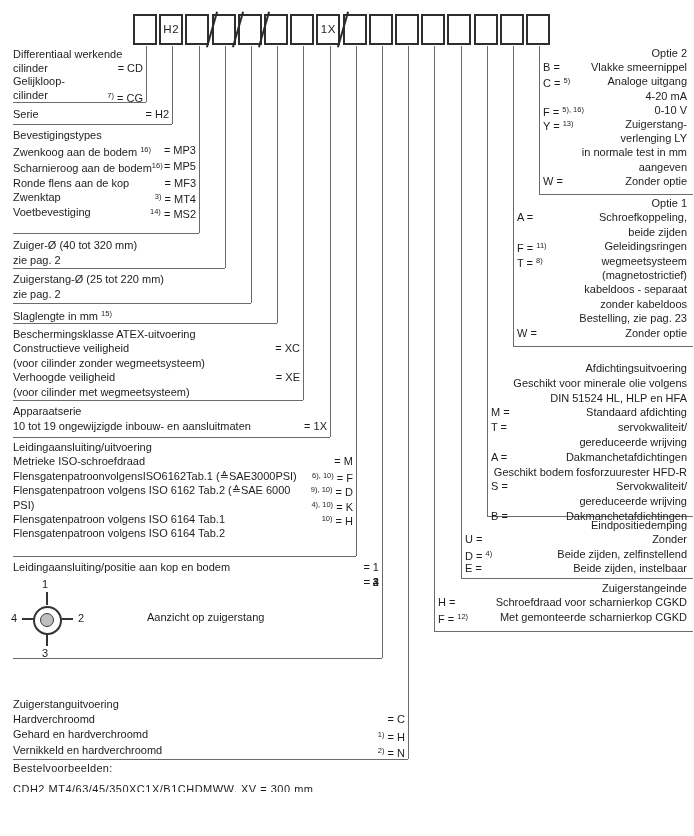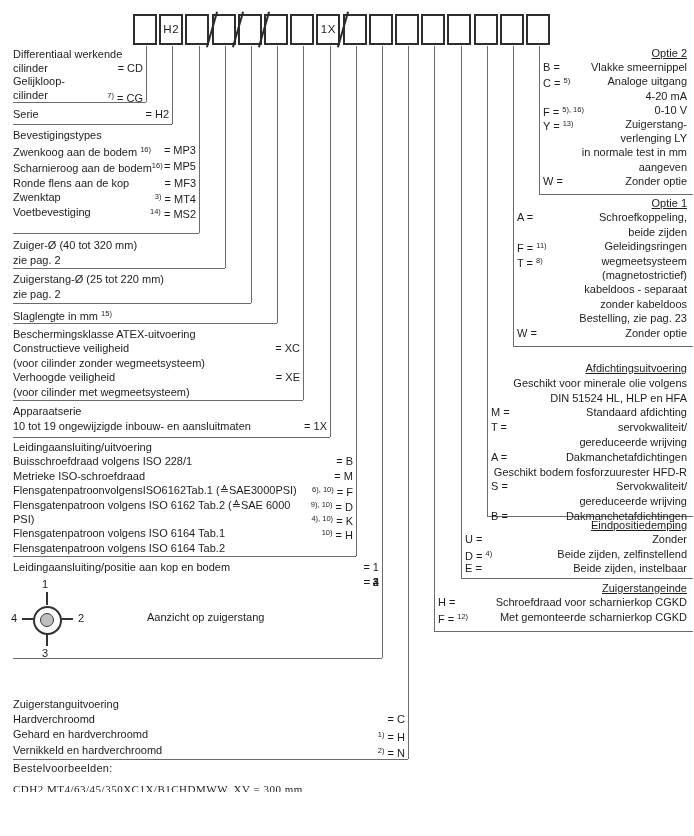--- a/index.html
+++ b/index.html
@@ -12,34 +12,34 @@
   
   .vline{position:absolute;width:1px;background:#6b6b6b;}
   .hline{position:absolute;height:1px;background:#6b6b6b;}
   
   .lsec{position:absolute;left:13px;}
   .lrow{position:relative;line-height:var(--lh,14px);white-space:nowrap;}
   .lrow .lbl{white-space:pre;}
   .lrow .rcode{position:absolute;right:0;top:0;white-space:pre;}
   
   .rsec{position:absolute;text-align:right;}
-  .rtitle{line-height:var(--lh,14.2px);text-decoration:underline;}
+  .rtitle{line-height:var(--lh,14.2px);}
   .rrow{position:relative;line-height:var(--lh,14.2px);white-space:nowrap;}
   .rrow .rcode2{position:absolute;left:0;top:0;text-align:left;white-space:pre;}
   .sup{font-size:7.5px;vertical-align:4px;letter-spacing:0;}
   
   .circ-outer{position:absolute;left:33px;top:606px;width:25px;height:25px;border:2px solid #333;border-radius:50%;box-sizing:content-box;background:#fff;}
   .circ-inner{position:absolute;left:40px;top:613px;width:12px;height:12px;border:1.5px solid #3a3a3a;border-radius:50%;background:#bfbfbf;}
   .tickv{position:absolute;width:1.5px;background:#333;}
   .tickh{position:absolute;height:1.5px;background:#333;}
   .plabel{position:absolute;font-size:11px;}
   .note{position:absolute;margin-left:37px;}
   
   .examples{position:absolute;left:13px;top:758px;}
-  .ex-line{line-height:22px;letter-spacing:.5px;font-family:Liberation Serif, serif;}
+  .ex-line{line-height:22px;letter-spacing:.5px;}
   .ex-head{line-height:20px;letter-spacing:.3px;}
 </style>
 </head>
 <body>
 
 <div class="page">
 
   <div>
     <div class="cell" style="left:133px"></div>
     <div class="cell" style="left:159.2px">H2</div>
@@ -132,21 +132,20 @@
       <div class="lrow"><span class="lbl">(voor cilinder zonder wegmeetsysteem)</span><span class="rcode"></span></div>
       <div class="lrow"><span class="lbl">Verhoogde veiligheid</span><span class="rcode">= XE</span></div>
       <div class="lrow"><span class="lbl">(voor cilinder met wegmeetsysteem)</span><span class="rcode"></span></div>
     </div>
   <div class="lsec" style="top:404px;width:314px;--lh:15px">
       <div class="lrow"><span class="lbl">Apparaatserie</span><span class="rcode"></span></div>
       <div class="lrow"><span class="lbl">10 tot 19 ongewijzigde inbouw- en aansluitmaten</span><span class="rcode">= 1X</span></div>
     </div>
   <div class="lsec" style="top:440px;width:340px;--lh:14.4px">
       <div class="lrow"><span class="lbl">Leidingaansluiting/uitvoering</span><span class="rcode"></span></div>
-      <div class="lrow"><span class="lbl">Buisschroefdraad volgens ISO 228/1</span><span class="rcode">= B</span></div>
       <div class="lrow"><span class="lbl">Metrieke ISO-schroefdraad</span><span class="rcode">= M</span></div>
       <div class="lrow"><span class="lbl">FlensgatenpatroonvolgensISO6162Tab.1 (≙SAE3000PSI) </span><span class="rcode"><sup class="sup">6), 10)</sup> = F</span></div>
       <div class="lrow"><span class="lbl">Flensgatenpatroon volgens ISO 6162 Tab.2 (≙SAE 6000 </span><span class="rcode"><sup class="sup">9), 10)</sup> = D</span></div>
       <div class="lrow"><span class="lbl">PSI)</span><span class="rcode"><sup class="sup">4), 10)</sup> = K</span></div>
       <div class="lrow"><span class="lbl">Flensgatenpatroon volgens ISO 6164 Tab.1</span><span class="rcode"><sup class="sup">10)</sup> = H</span></div>
       <div class="lrow"><span class="lbl">Flensgatenpatroon volgens ISO 6164 Tab.2</span><span class="rcode"></span></div>
     </div>
   <div class="lsec" style="top:560px;width:366px;--lh:15px">
       <div class="lrow"><span class="lbl">Leidingaansluiting/positie aan kop en bodem</span><span class="rcode">= 1</span></div>
       <div class="lrow"><span class="lbl"></span><span class="rcode">= 2</span></div>

